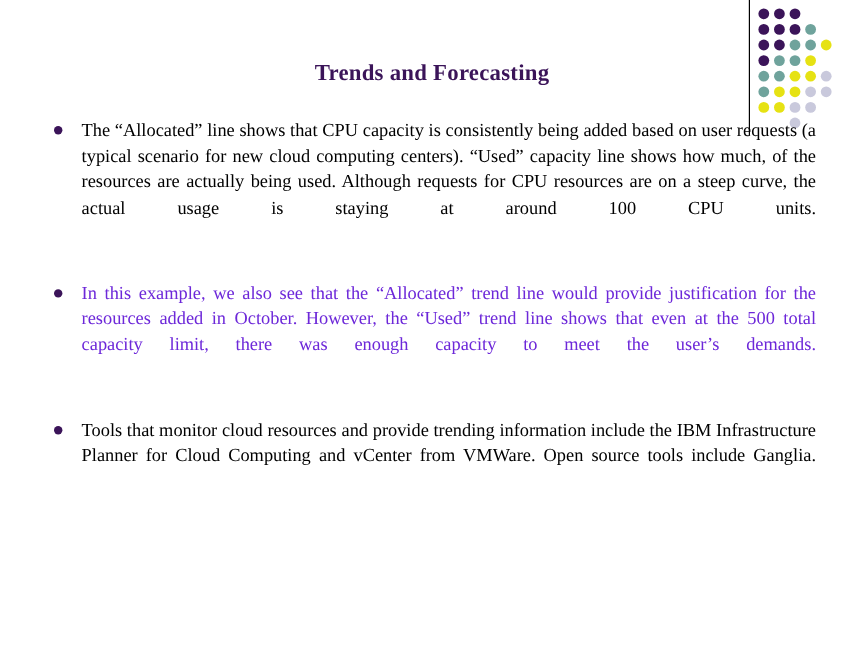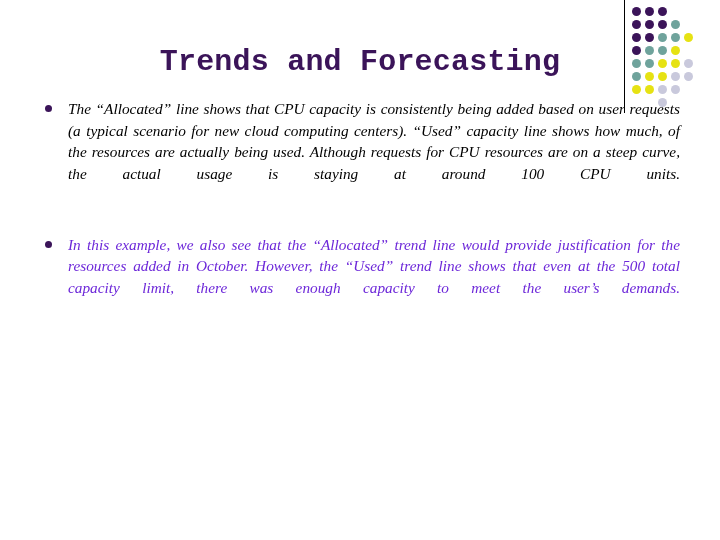--- a/index.html
+++ b/index.html
@@ -45,42 +45,41 @@
   }
 
   
   #slide-title {
     position: absolute;
     left: 0px;
     top: 46px;
     width: 720px;
     text-align: center;
     color: #3B1459;
-    font-family: Liberation Mono, monospace;
+    font-family: Liberation Serif, serif;
     font-weight: bold;
-    font-size: 30px;
+    font-size: 19px;
     line-height: 32px;
     letter-spacing: 0.2px;
     white-space: nowrap;
   }
 
   
   #body {
     position: absolute;
     left: 40px;
     top: 98px;
     width: 640px;
   }
 
   .bullet-row {
     position: relative;
     display: block;
     padding-left: 28px;
     margin-bottom: 28px;
-    font-style: italic;
   }
 
   .bullet-row:last-child { margin-bottom: 0; }
 
   .bullet-marker {
     position: absolute;
     left: 5px;
     top: 7px;
     width: 7px;
     height: 7px;
@@ -153,15 +152,19 @@
     <div class="bullet-row">
       <span class="bullet-marker" style="background: rgb(59, 20, 89);"></span>
       <span class="bullet-text" style="color: rgb(0, 0, 0);">The “Allocated” line shows that CPU capacity is consistently being added based on user requests (a typical scenario for new cloud computing centers). “Used” capacity line shows how much, of the resources are actually being used. Although requests for CPU resources are on a steep curve, the actual usage is staying at around 100 CPU units.</span>
     </div>
 
     <div class="bullet-row">
       <span class="bullet-marker" style="background: rgb(59, 20, 89);"></span>
       <span class="bullet-text" style="color: #6d28d9;">In this example, we also see that the “Allocated” trend line would provide justification for the resources added in October. However, the “Used” trend line shows that even at the 500 total capacity limit, there was enough capacity to meet the user’s demands.</span>
     </div>
 
+    <div class="bullet-row">
+      <span class="bullet-marker" style="background: rgb(59, 20, 89);"></span>
+      <span class="bullet-text" style="color: rgb(0, 0, 0);">Tools that monitor cloud resources and provide trending information include the IBM Infrastructure Planner for Cloud Computing and vCenter from VMWare. Open source tools include Ganglia.</span>
+    </div>
 
   </div>
 </div>
 
 </body></html>

